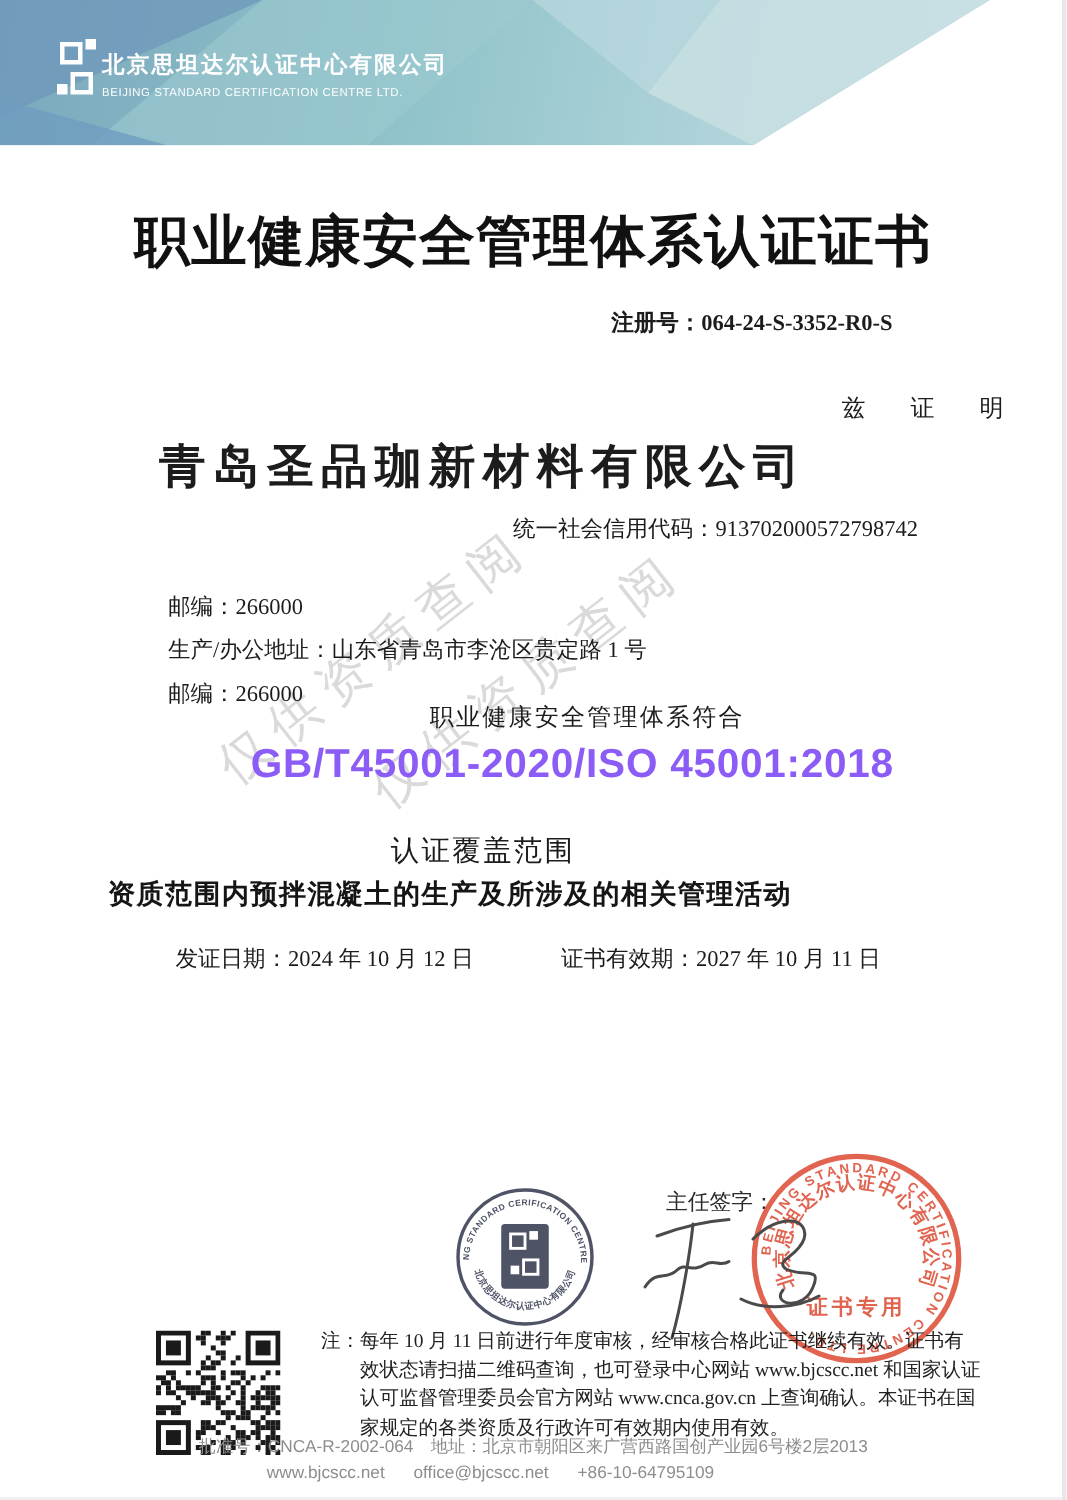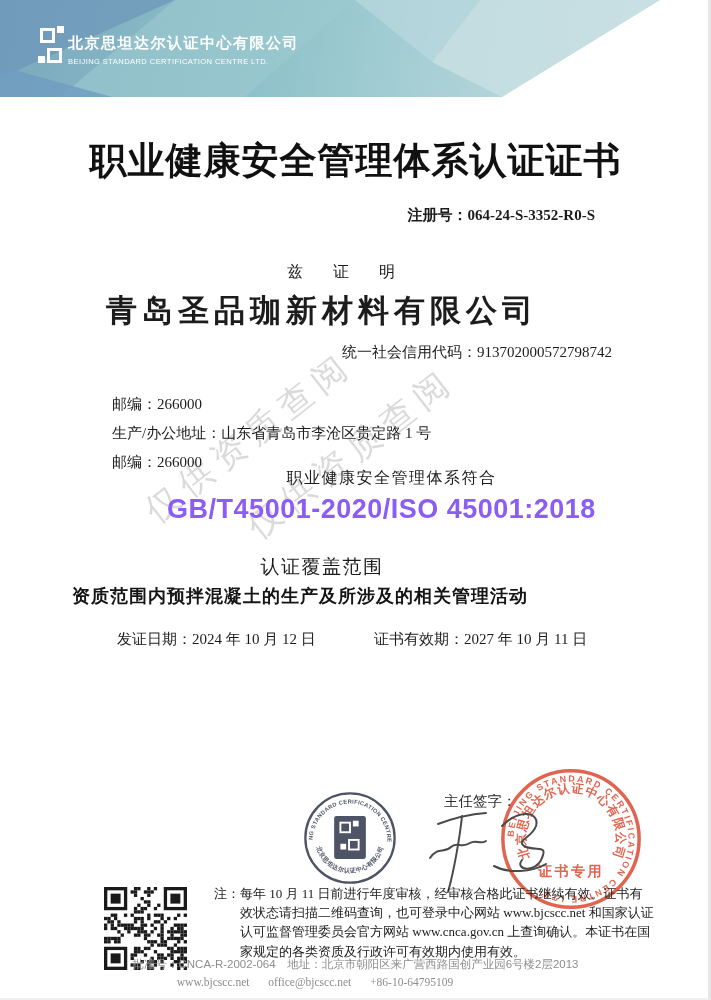--- a/index.html
+++ b/index.html
@@ -32,21 +32,21 @@
   .logo .sq{position:absolute;box-sizing:border-box;}
   .logo .o1{left:2px;top:2px;width:15px;height:15px;border:3px solid #fff;}
   .logo .s1{left:19px;top:0;width:7px;height:7px;background:#fff;}
   .logo .o2{left:9px;top:22px;width:15px;height:15px;border:3px solid #fff;}
   .logo .s2{left:0;top:30px;width:7px;height:7px;background:#fff;}
 
   
   .title{left:0;top:136px;width:711px;text-align:center;font-size:37px;font-weight:bold;
          letter-spacing:1px;color:#111;}
   .regno{top:206px;right:116px;font-size:15px;font-weight:bold;}
-  .hereby{left:0;top:262px;width:682px;text-align:center;font-size:16px;letter-spacing:13px;text-indent:13px;}
+  .hereby{left:0;top:262px;width:682px;text-align:right;font-size:16px;letter-spacing:13px;text-indent:13px;}
   .company{left:0;top:290px;width:644px;text-align:center;font-size:31px;font-weight:bold;letter-spacing:5px;}
   .credit{top:343px;right:99px;font-size:15px;}
   .addr{left:112px;font-size:15px;}
   .std-conform{left:0;top:468px;width:711px;text-align:center;font-size:16px;letter-spacing:1.5px;margin-left:36px;}
   .std-code{left:0;top:494px;width:711px;text-align:center;font-family:"Liberation Sans",sans-serif;
             font-size:27px;font-weight:bold;letter-spacing:.5px;color:#8b5cf6;padding-left:26px;}
   .scope-title{left:0;top:554px;width:644px;text-align:center;font-size:19px;letter-spacing:1.5px;}
   .scope{left:0;top:584px;width:600px;text-align:center;font-family:"Liberation Sans",sans-serif;
          font-size:18px;font-weight:bold;letter-spacing:1px;color:#151515;}
   .date-issue{left:117px;top:630px;font-size:15px;}
@@ -64,22 +64,22 @@
   .red-seal{left:498px;top:766px;width:146px;height:146px;opacity:.88;}
   .signature{left:424px;top:796px;width:140px;height:110px;}
 
   
   .qr{left:104px;top:887px;width:83px;height:83px;}
   .note{left:214px;top:884px;width:440px;font-size:13px;line-height:19.2px;color:#222;display:flex;}
   .note .lbl{flex:0 0 auto;}
   .note .txt{flex:1 1 auto;}
   .footer1{left:0;top:957px;width:711px;text-align:center;color:#8d8d8d;
            font-family:"Liberation Sans",sans-serif;font-size:11.5px;}
-  .footer2{left:4px;top:976px;width:622px;text-align:center;color:#8d8d8d;
-           font-family:Liberation Serif, serif;font-size:11.5px;}
+  .footer2{left:16px;top:976px;width:622px;text-align:center;color:#8d8d8d;
+           font-family:Liberation Sans, sans-serif;font-size:11.5px;}
   .footer2 span{margin:0 8px;}
 </style>
 </head>
 <body>
 
 <div class="page">
 
   <div class="abs banner">
     <div class="facet f1"></div>
     <div class="facet f2"></div>

